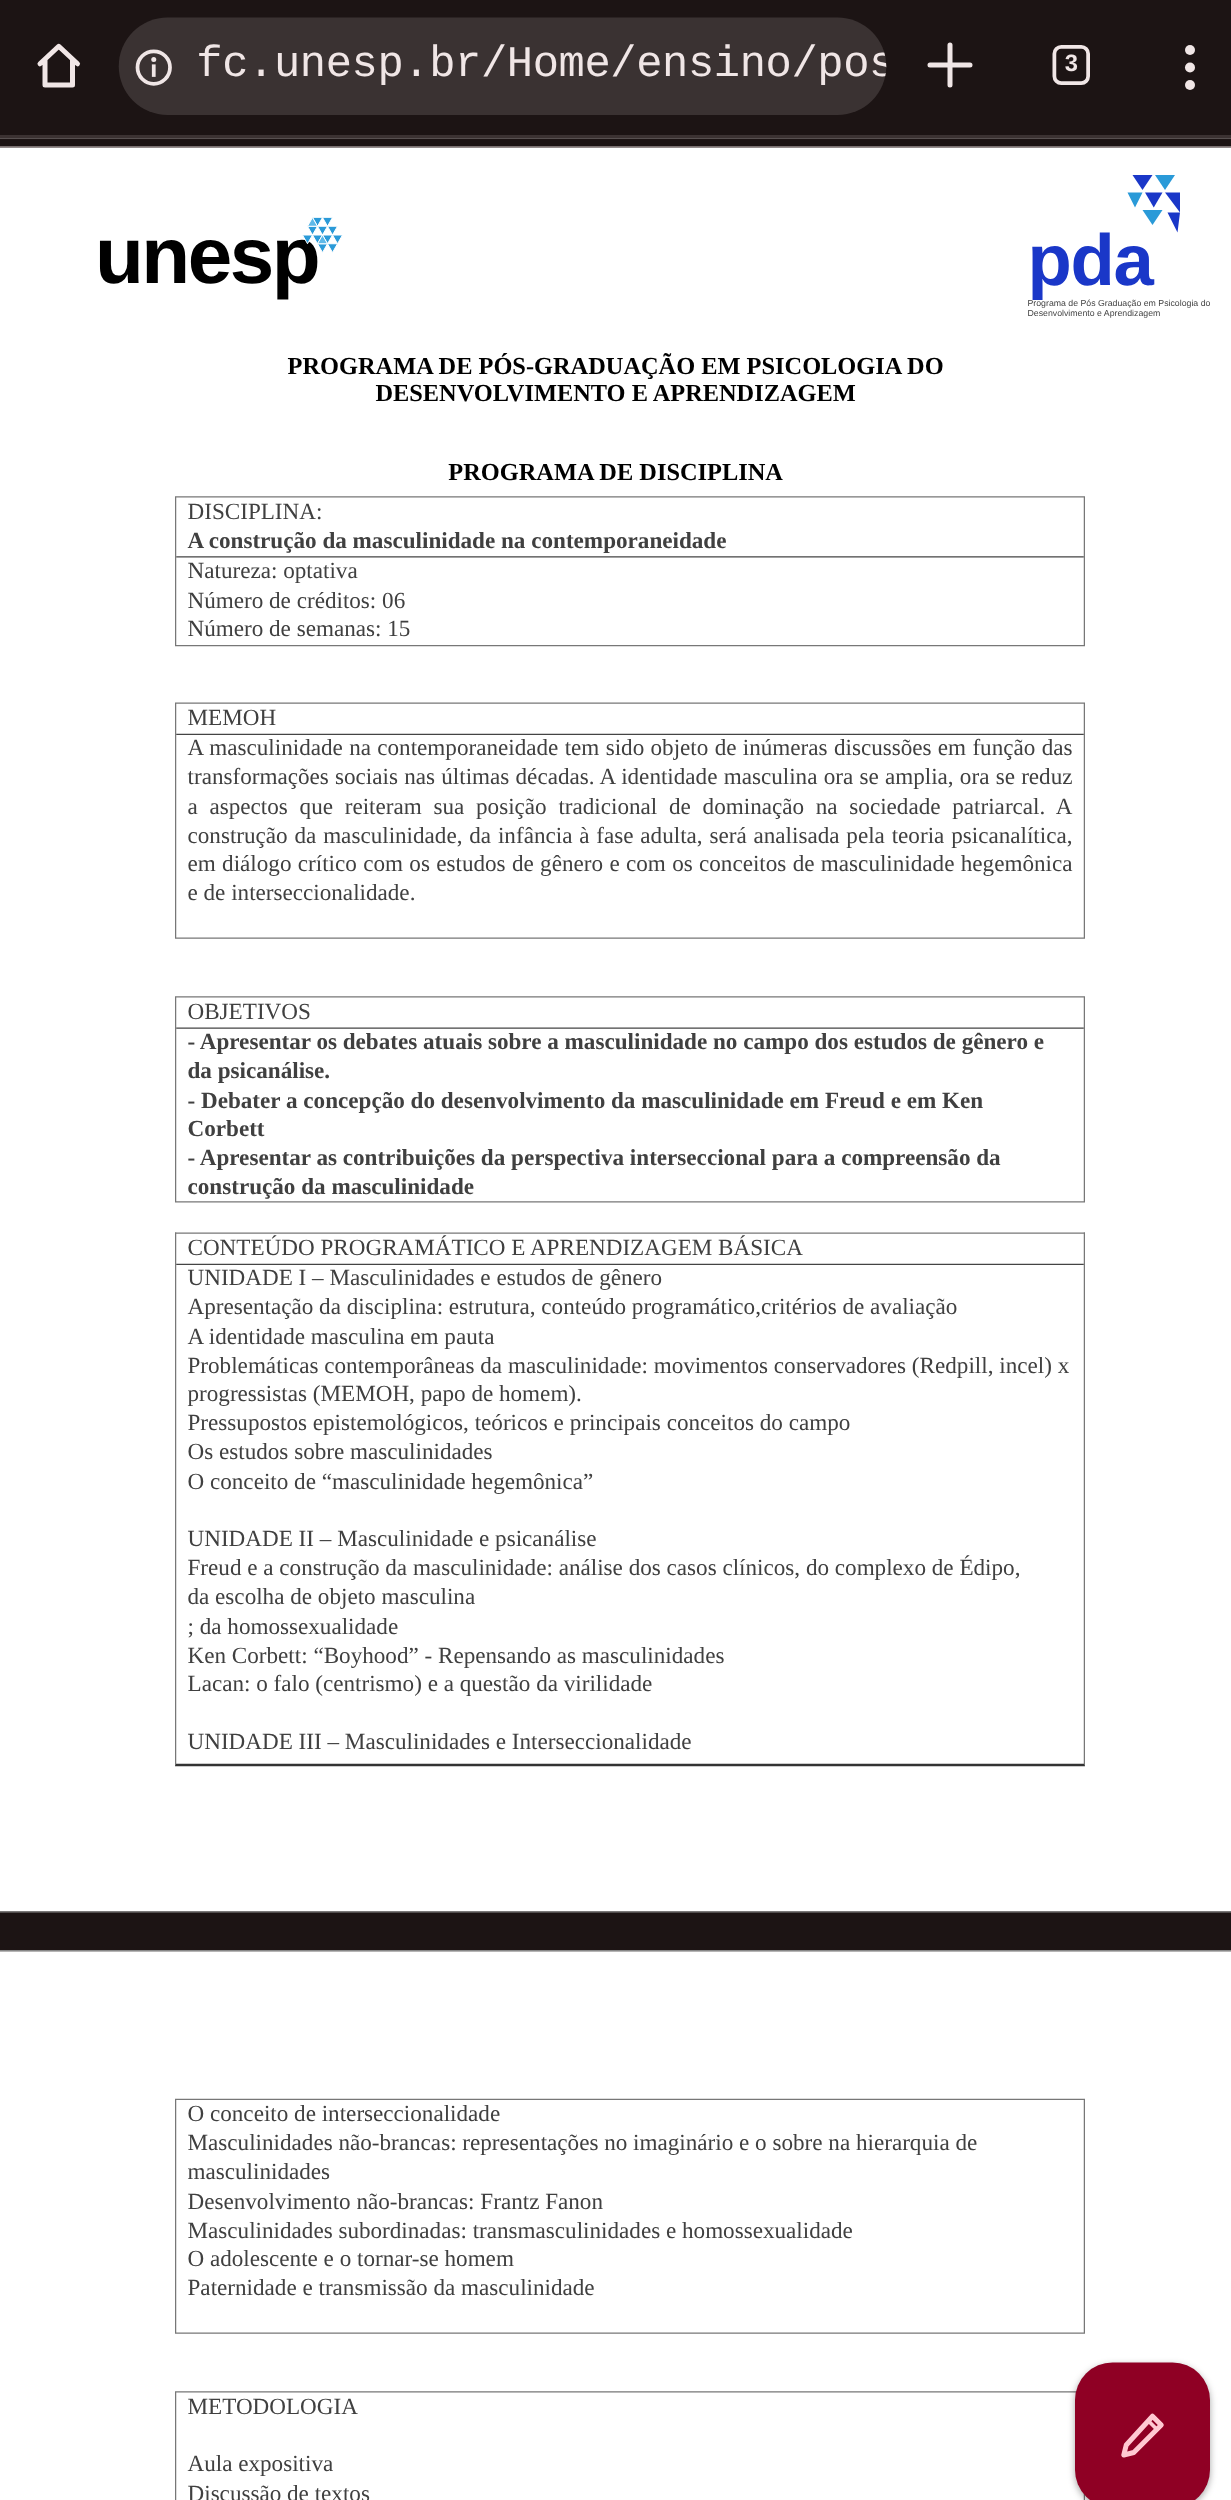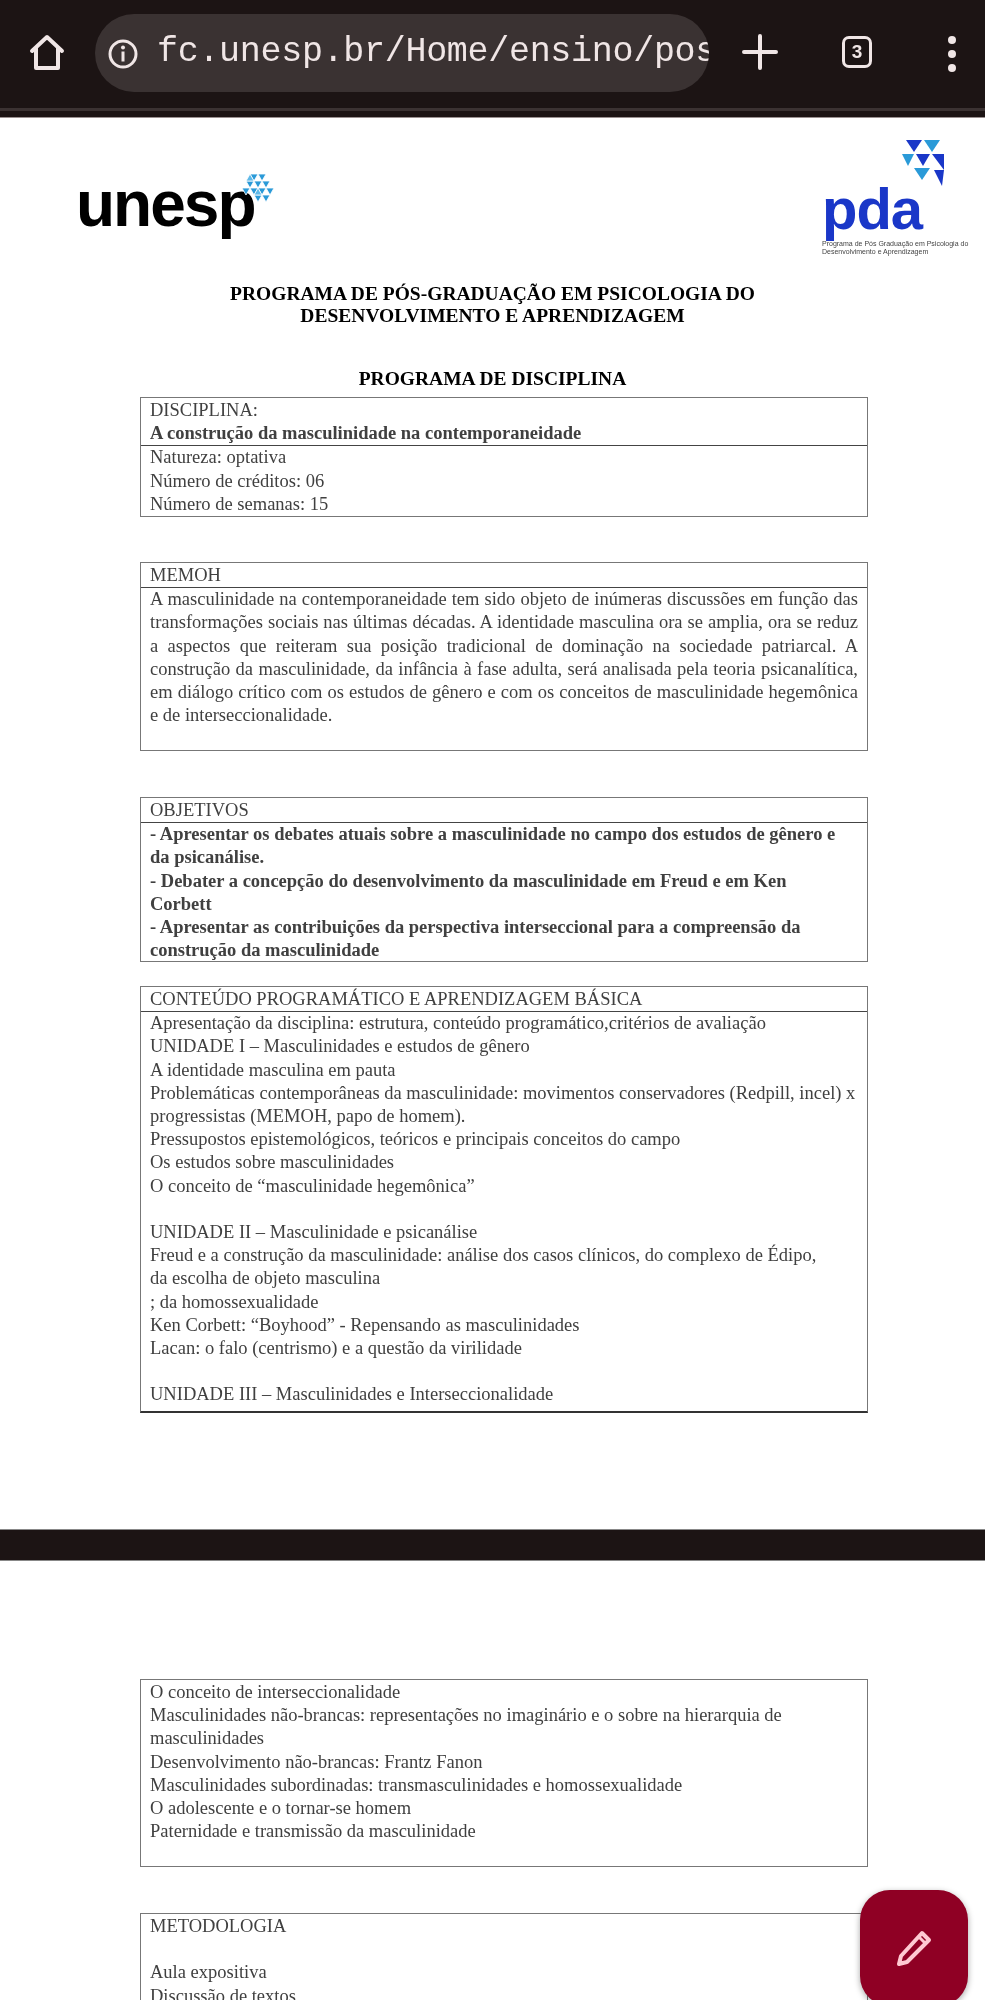--- a/index.html
+++ b/index.html
@@ -204,22 +204,22 @@
   <div class="body" style="padding-right:40px;font-weight:bold;">
     <span class="line wrap" style="margin-right:-32px;">- Apresentar os debates atuais sobre a masculinidade no campo dos estudos de gênero e da psicanálise.</span>
     <span class="line wrap">- Debater a concepção do desenvolvimento da masculinidade em Freud e em Ken Corbett</span>
     <span class="line wrap">- Apresentar as contribuições da perspectiva interseccional para a compreensão da construção da masculinidade</span>
   </div>
 </div>
 
 <div class="box b-cont">
   <div class="hdr">CONTEÚDO PROGRAMÁTICO E APRENDIZAGEM BÁSICA</div>
   <div class="body">
+    <span class="line">UNIDADE I – Masculinidades e estudos de gênero</span>
     <span class="line">Apresentação da disciplina: estrutura, conteúdo programático,critérios de avaliação</span>
-    <span class="line">UNIDADE I – Masculinidades e estudos de gênero</span>
     <span class="line">A identidade masculina em pauta</span>
     <span class="line wrap">Problemáticas contemporâneas da masculinidade: movimentos conservadores (Redpill, incel) x progressistas (MEMOH, papo de homem).</span>
     <span class="line">Pressupostos epistemológicos, teóricos e principais conceitos do campo</span>
     <span class="line">Os estudos sobre masculinidades</span>
     <span class="line">O conceito de “masculinidade hegemônica”</span>
     <div class="blank"></div>
     <span class="line">UNIDADE II – Masculinidade e psicanálise</span>
     <span class="line wrap" style="padding-right:30px;">Freud e a construção da masculinidade: análise dos casos clínicos, do complexo de Édipo, da escolha de objeto masculina</span>
     <span class="line">; da homossexualidade</span>
     <span class="line">Ken Corbett: “Boyhood” - Repensando as masculinidades</span>

